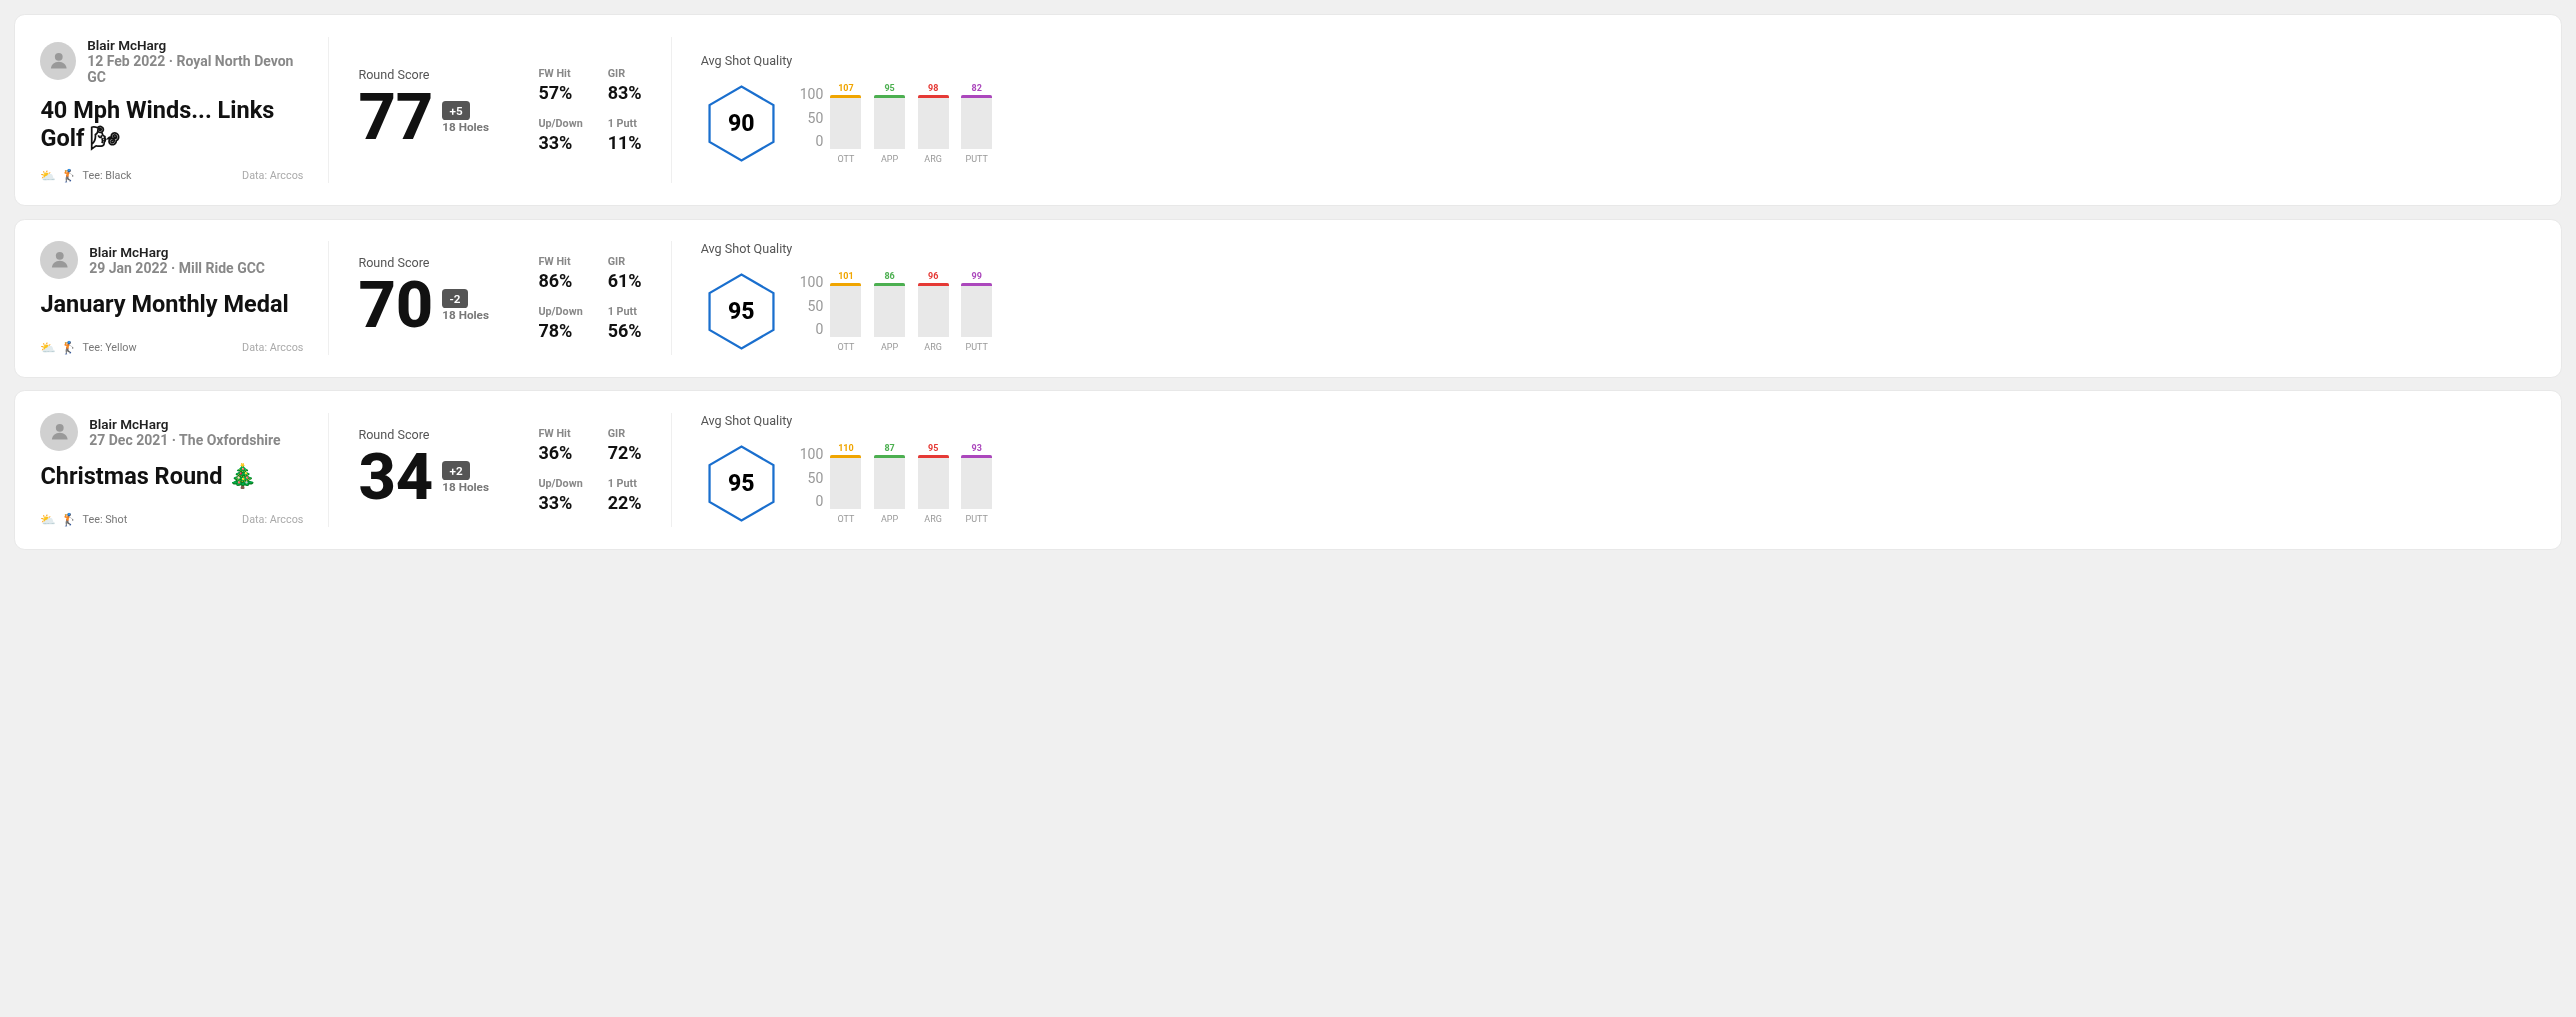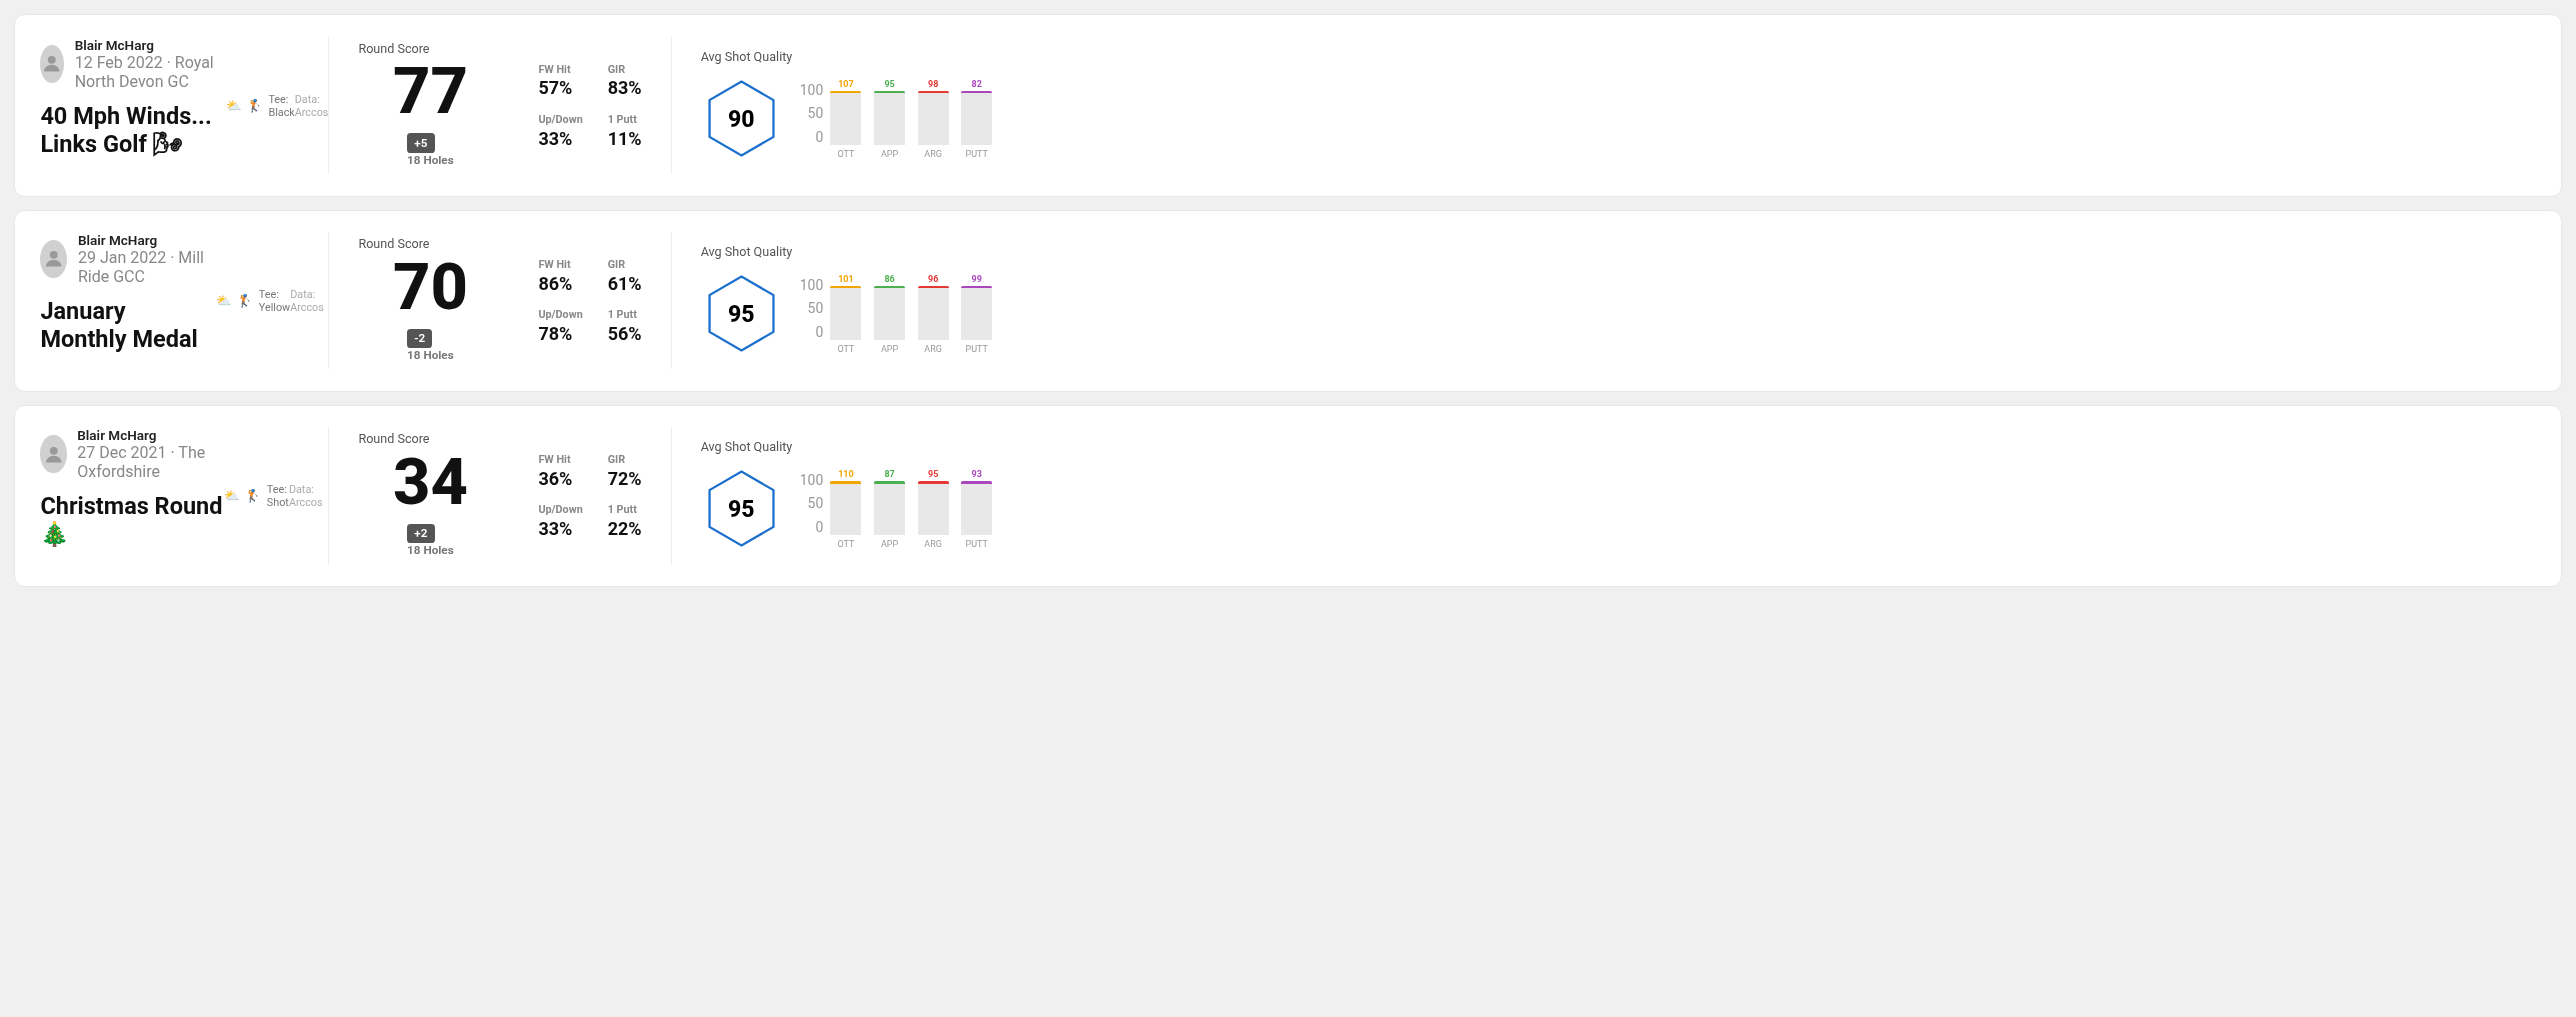--- a/index.html
+++ b/index.html
@@ -14,23 +14,24 @@
       border-radius: 10.8px;
       padding: 21.7px 25px;
       margin-bottom: 12.6px;
       display: flex;
       align-items: stretch;
       border: 0.9px solid #e8e8e8;
     }
     .left-panel {
       width: 289px;
       min-width: 289px;
+      padding-right: 25px;
       border-right: 0.9px solid #efefef;
       display: flex;
-      flex-direction: row;
+      flex-direction: column;
       justify-content: space-between;
     }
     .user-header {
       display: flex;
       align-items: center;
       gap: 10.8px;
       margin-bottom: 10.8px;
     }
     .avatar {
       width: 38px;
@@ -41,22 +42,23 @@
       align-items: center;
       justify-content: center;
     }
     .avatar svg { width: 23.5px; height: 23.5px; }
     .user-info .user-name {
       font-size: 13.5px;
       font-weight: 600;
       color: #222;
     }
     .user-info .user-meta {
-      font-size: 16px;
+      font-size: 14px;
       color: #888;
+      font-weight: bold;
     }
     .round-title {
       font-size: 23.5px;
       font-weight: 700;
       color: #111;
       margin: 5.4px 0 16px 0;
       line-height: 1.2;
     }
     .footer-info {
       display: flex;
@@ -83,21 +85,20 @@
     .score-label {
       font-size: 12.6px;
       color: #555;
       margin-bottom: 3.6px;
     }
     .score-main {
       display: flex;
       align-items: center;
       gap: 9px;
       margin-bottom: 3.6px;
-      flex-direction: column;
     }
     .score-number {
       font-size: 65px;
       font-weight: 800;
       color: #111;
       line-height: 1;
     }
     .score-badge {
       background: #555;
       color: #fff;

